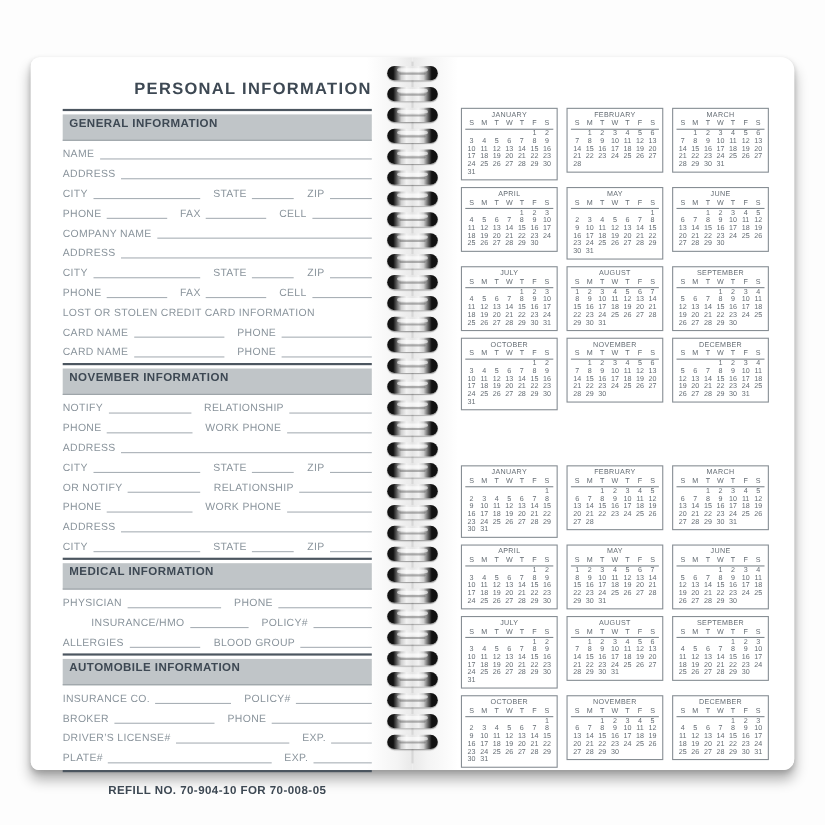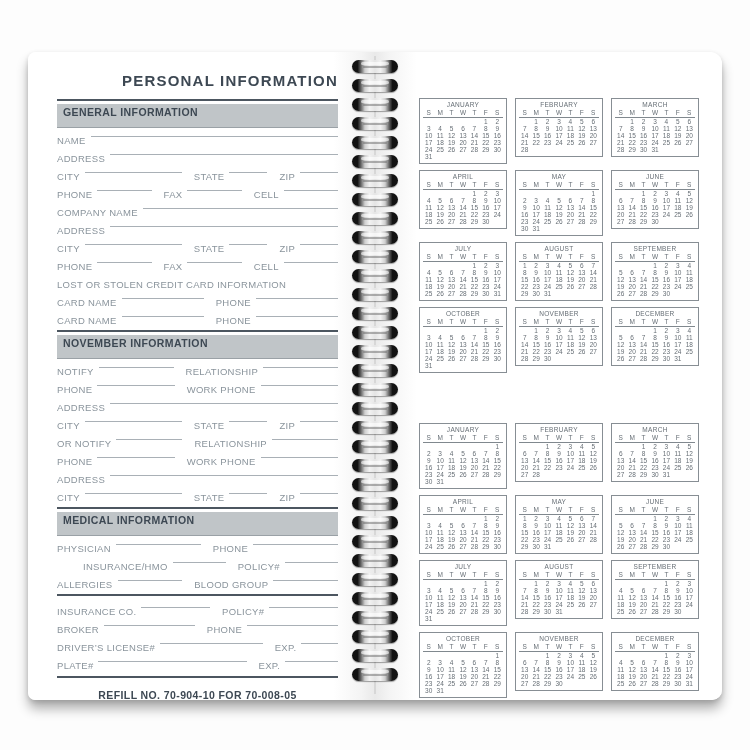--- a/index.html
+++ b/index.html
@@ -28,21 +28,21 @@
     text-align:right;margin:0 0 10px;
   }
   .sec-head{margin-top:4px;}
   .sec-rule{height:2px;background:#4c5660;margin-bottom:3px;}
   .sec-bar{
     background:#c0c5c8;color:#3d4853;font-weight:bold;font-size:10.5px;
     letter-spacing:.4px;padding:2px 6px 0;height:24px;line-height:12px;
     box-sizing:border-box;border-bottom:1px solid #9aa1a6;
   }
   .form-row{display:flex;gap:12px;height:18px;align-items:flex-end;}
-  .field{display:flex;min-width:0;}
+  .field{display:flex;align-items:flex-end;min-width:0;}
   .flabel{
     font-size:9.5px;color:#8a949c;letter-spacing:.3px;white-space:nowrap;
     padding-right:5px;line-height:11px;
   }
   .fline{flex:1;border-bottom:1.2px solid #a9b0b6;height:1px;margin-bottom:1px;}
   .bottom-rule{height:2px;background:#4c5660;margin-top:5px;}
   .refill{
     text-align:center;font-size:10.5px;font-weight:bold;color:#3d4853;
     letter-spacing:.4px;margin-top:11px;
   }
@@ -313,20 +313,21 @@
               <span class="flabel">ALLERGIES</span>
               <span class="fline"></span>
             </div>
             <div class="field" style="flex-grow: 1; margin-top: 28px;">
               <span class="flabel">BLOOD GROUP</span>
               <span class="fline"></span>
             </div>
           </div>
           <div class="sec-head">
             <div class="sec-rule"></div>
+            <div class="sec-bar">AUTOMOBILE INFORMATION</div>
           </div>
           <div class="form-row">
             <div class="field" style="flex-grow: 1;">
               <span class="flabel">INSURANCE CO.</span>
               <span class="fline"></span>
             </div>
             <div class="field" style="flex-grow: 1;">
               <span class="flabel">POLICY#</span>
               <span class="fline"></span>
             </div>

